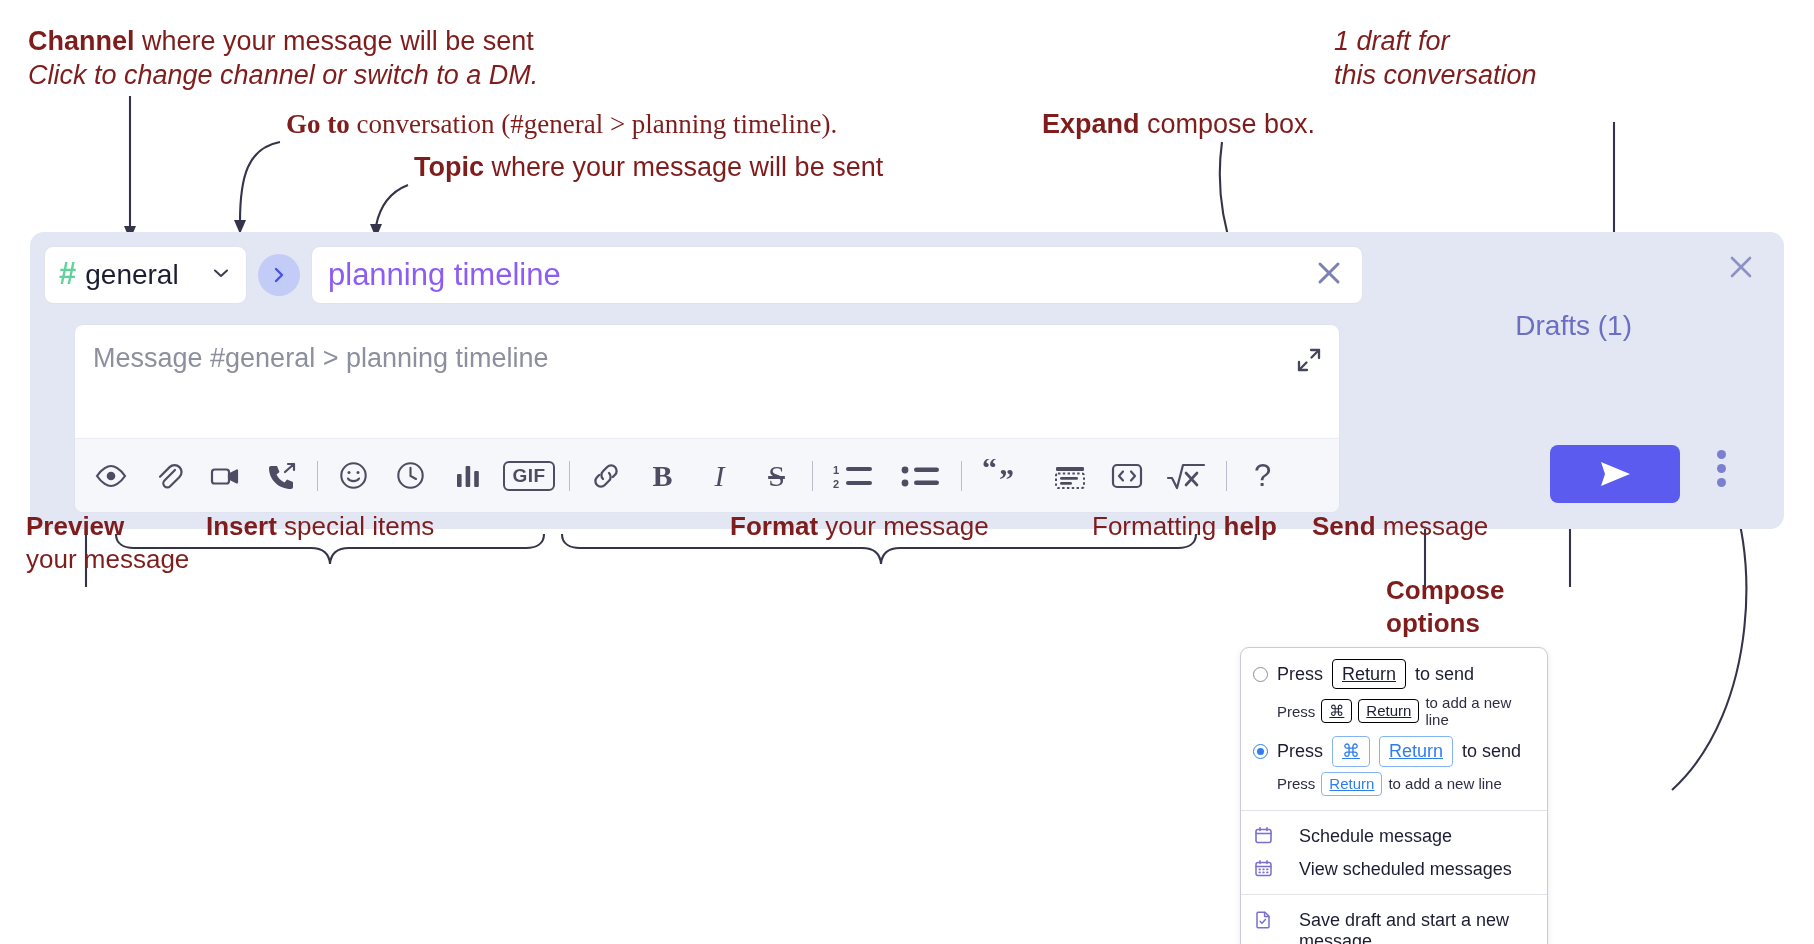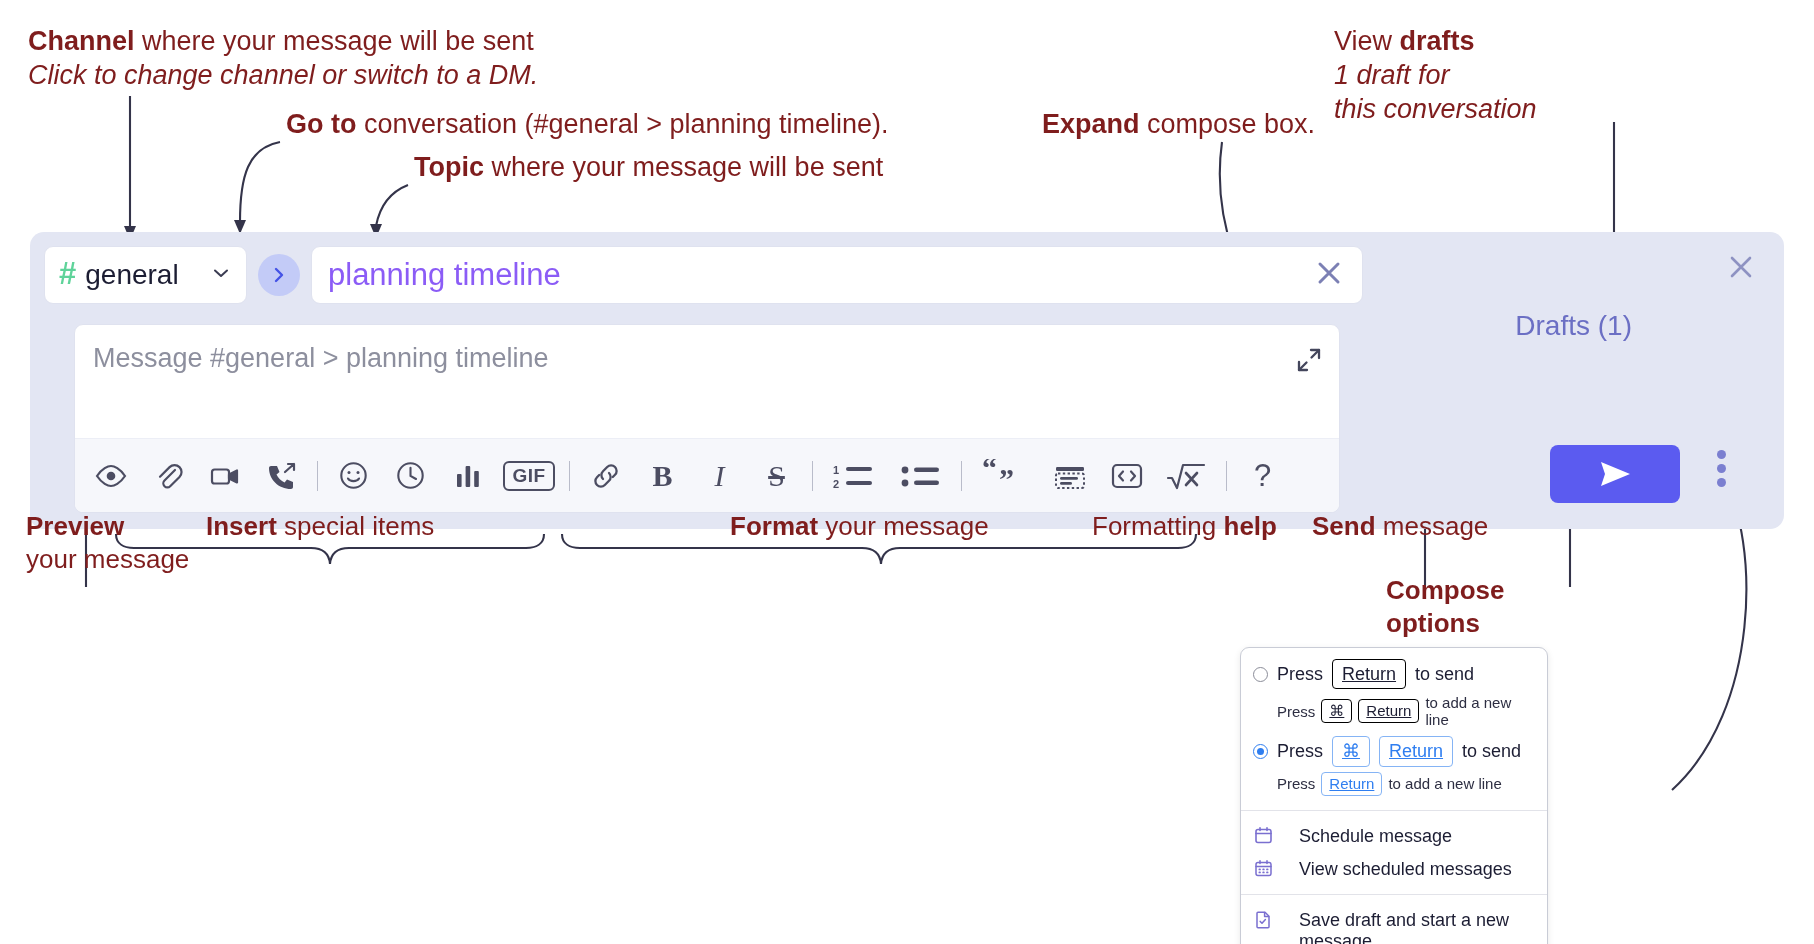--- a/index.html
+++ b/index.html
@@ -139,34 +139,33 @@
       <path d="M116 534 C116 544 124 548 134 548 L311 548 C322 548 329 552 330 564 C331 552 338 548 349 548 L526 548 C536 548 544 544 544 534"></path>
       <path d="M562 534 C562 544 570 548 580 548 L862 548 C873 548 880 552 881 564 C882 552 889 548 900 548 L1178 548 C1188 548 1196 544 1196 534"></path>
     </g>
   </svg>
 
   <div class="ann a-lg" style="left:28px; top:24px;">
     <div><b>Channel</b><span> where your message will be sent</span></div>
     <div><i>Click to change channel or switch to a DM.</i></div>
   </div>
 
-  <div class="ann a-lg" style="left:286px; top:107px;">
+  <div class="ann a-lg" style="left:286px; top:107px;font-family:Liberation Serif, serif;">
     <b>Go to</b><span> conversation (#general &gt; planning timeline).</span>
   </div>
 
   <div class="ann a-lg" style="left:414px; top:150px;">
     <b>Topic</b><span> where your message will be sent</span>
   </div>
 
   <div class="ann a-lg" style="left:1042px; top:107px;">
     <b>Expand</b><span> compose box.</span>
   </div>
 
   <div class="ann a-lg" style="left:1334px; top:24px;">
-    <div><span>View </span><b>drafts</b></div>
     <div><i>1 draft for</i></div>
     <div><i>this conversation</i></div>
   </div>
 
   <div class="compose">
 
     <div class="row1">
       <div class="chanbtn">
         <span class="hash">#</span>
         <span class="chanlabel">general</span>

